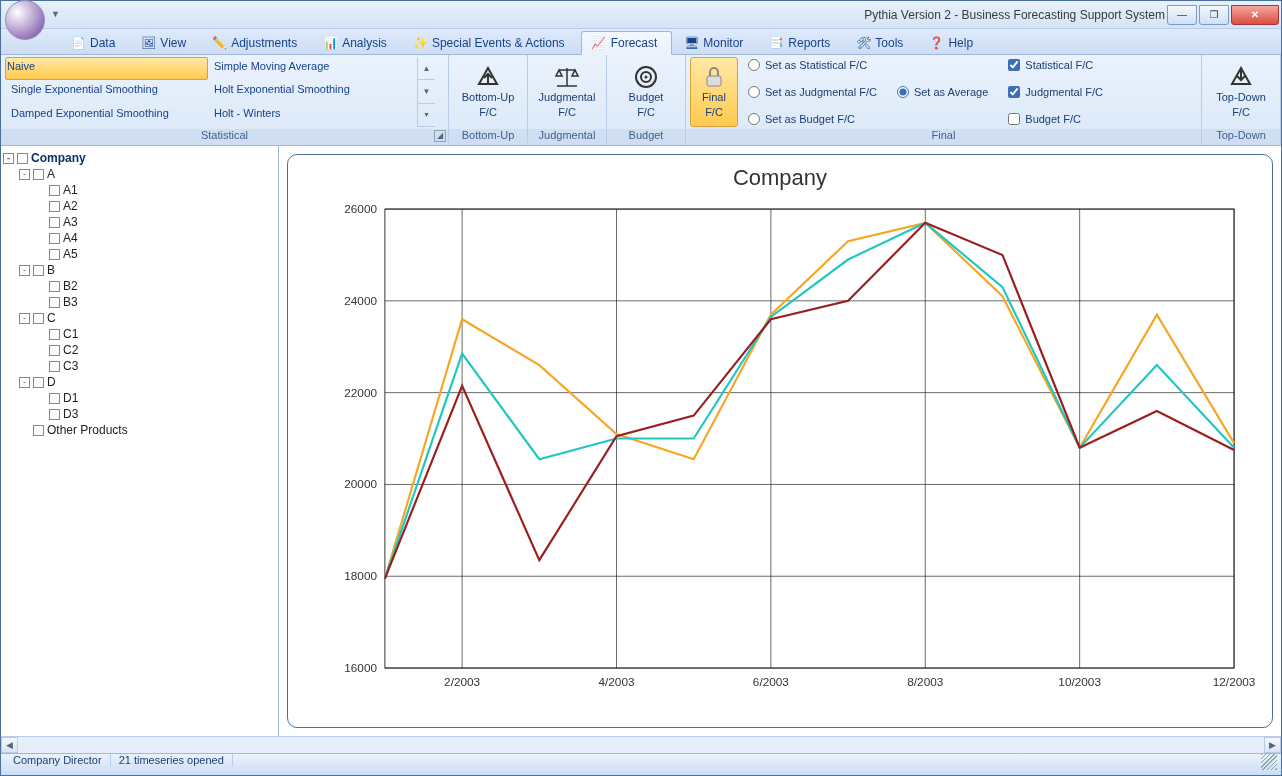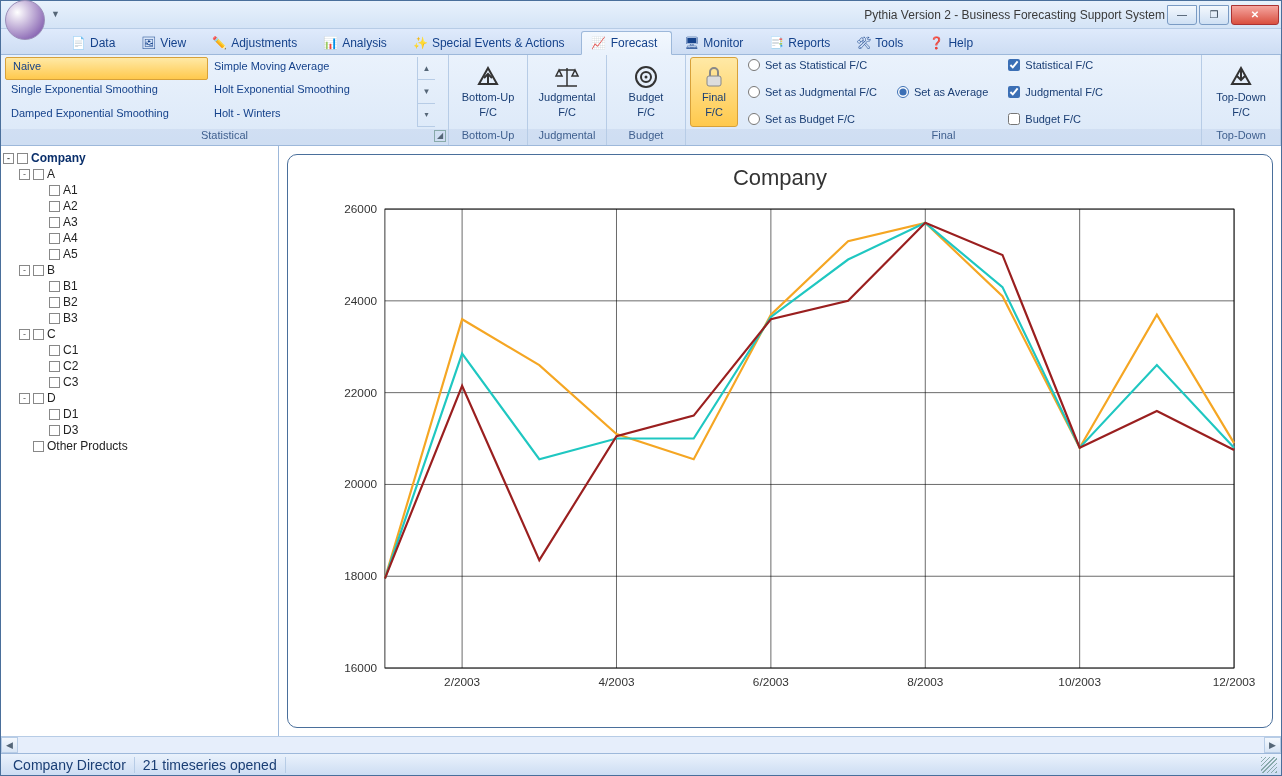--- a/index.html
+++ b/index.html
@@ -22,21 +22,21 @@
 .rtab .ic { width:14px; height:14px; display:inline-block; }
 
 .ribbon { min-height: 78px; display: flex; background: linear-gradient(#eaf2fc, #dbe8f8); border-bottom: 1px solid #9db8da; font-size: 11px; color: #1a3e74; }
 .rgroup { border-right: 1px solid #b7cce6; display: flex; flex-direction: column; }
 .rgroup-body { flex: 1; display: flex; align-items: stretch; padding: 2px 4px; }
 .rgroup-label { height: 16px; text-align: center; font-size: 11px; color: #40608f; background: rgba(180,200,230,.3); position:relative;}
 .rgroup-label .dlg { position:absolute; right:2px; top:1px; width:12px; height:12px; border:1px solid #8aa; font-size:8px; line-height:10px; color:#567;}
 
 .stat-list { width: 430px; display: flex; flex-wrap: wrap; position:relative;}
 .stat-item { width: 203px; padding: 3px 6px; color: #15428b; cursor:pointer; white-space:nowrap; overflow:hidden;}
-.stat-item.sel { background: linear-gradient(#ffe9a6,#ffc94d); border:1px solid #d7a13a; border-radius:2px; padding:2px 7px;}
+.stat-item.sel { background: linear-gradient(#ffe9a6,#ffc94d); border:1px solid #d7a13a; border-radius:2px; padding:2px 1px;}
 .stat-scroll { position:absolute; right:0; top:0; width:18px; height:100%; border-left:1px solid #b7cce6; display:flex; flex-direction:column;}
 .stat-scroll div{flex:1; display:flex; align-items:center; justify-content:center; font-size:8px; color:#567; border-bottom:1px solid #b7cce6;}
 
 .bigbtn { width: 70px; display: flex; flex-direction: column; align-items: center; justify-content: center; gap: 2px; padding: 2px; border-radius: 3px; cursor:pointer; text-align:center; line-height:1.2;}
 .bigbtn.sel { background: linear-gradient(#ffe9a6,#ffc94d); border:1px solid #d7a13a;}
 .bigbtn .bic { width: 28px; height: 24px; display:flex; align-items:center; justify-content:center;}
 
 .radiocol, .checkcol { display:flex; flex-direction:column; justify-content:center; gap:15px; padding: 2px 10px;}
 .radiocol label, .checkcol label { display:flex; align-items:center; gap:5px; white-space:nowrap;}
 input[type=radio], input[type=checkbox]{ width:12px; height:12px; accent-color:#3b6fb5;}
@@ -47,21 +47,21 @@
 .tnode .exp { width:11px; height:11px; border:1px solid #888; font-size:9px; line-height:9px; text-align:center; margin-right:3px; color:#555; background:#fff;}
 .tnode .sp { display:inline-block; }
 .tnode .cb { width:11px; height:11px; border:1px solid #888; margin-right:3px; background:#fff;}
 .tnode.root { font-weight:bold; color:#0a2f6b;}
 
 .chartpane { flex:1; padding: 8px; display:flex;}
 .chartbox { flex:1; border:1px solid #4a6f9b; border-radius:10px; background:#fff; position:relative;}
 .chart-title { text-align:center; font-size:22px; color:#333; padding-top:10px;}
 svg.plot { position:absolute; left:0; top:0; width:100%; height:100%;}
 
-.statusbar { height: 22px; background: linear-gradient(#eaf2fc,#cdddf3); border-top:1px solid #9db8da; display:flex; align-items:center; font-size:14px; color:#1a3e74; padding: 0 4px;}
+.statusbar { height: 22px; background: linear-gradient(#eaf2fc,#cdddf3); border-top:1px solid #9db8da; display:flex; align-items:flex-start; font-size:11px; color:#1a3e74; padding: 0 4px;}
 .statusbar .cell { padding: 0 8px; border-right: 1px solid #b7cce6;}
 .statusbar .grow { flex:1;}
 .statusbar .grip { width:16px; height:16px; background: repeating-linear-gradient(135deg,#8aa,#8aa 1px,transparent 1px,transparent 3px);}
 
 .bottom-scroll { height: 17px; background:#e6eefb; border-top:1px solid #b7cce6; display:flex;}
 .bottom-scroll .arr{ width:17px; border:1px solid #b7cce6; background:linear-gradient(#f4f8fd,#d8e5f5); font-size:9px; display:flex; align-items:center; justify-content:center; color:#567;}
 .bottom-scroll .track{flex:1;}
 </style>
 </head>
 <body>
@@ -298,26 +298,20 @@
           <span class="sp" style="width:32px"></span>
           <span class="sp" style="width:14px"></span>
           <span class="cb"></span>
           <span>A5</span>
         </div>
         <div class="tnode">
           <span class="sp" style="width:16px"></span>
           <span class="exp">-</span>
           <span class="cb"></span>
           <span>B</span>
-        </div>
-        <div class="tnode">
-          <span class="sp" style="width:32px"></span>
-          <span class="sp" style="width:14px"></span>
-          <span class="cb"></span>
-          <span>B1</span>
         </div>
         <div class="tnode">
           <span class="sp" style="width:32px"></span>
           <span class="sp" style="width:14px"></span>
           <span class="cb"></span>
           <span>B2</span>
         </div>
         <div class="tnode">
           <span class="sp" style="width:32px"></span>
           <span class="sp" style="width:14px"></span>

